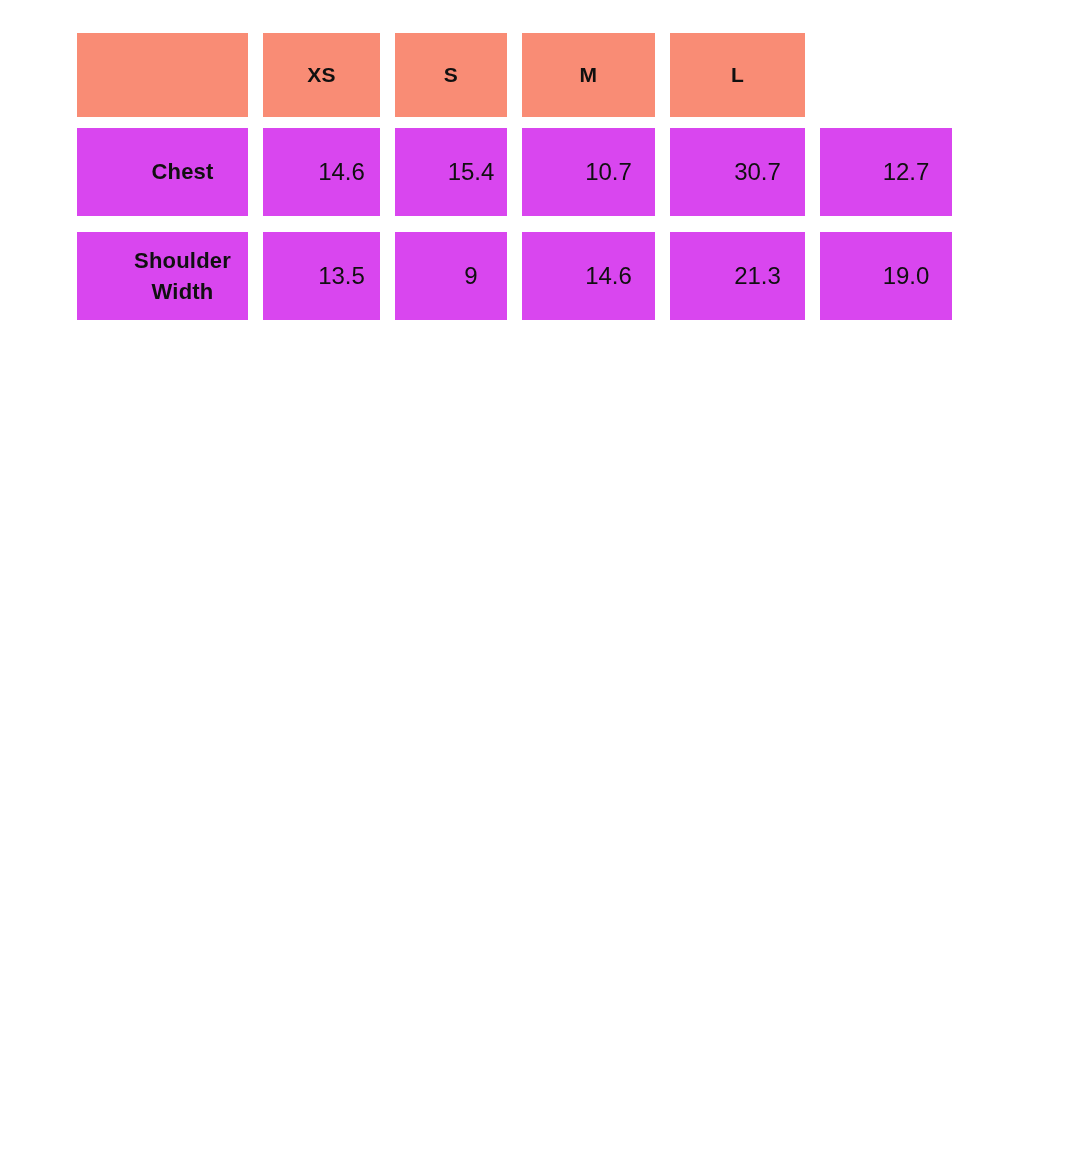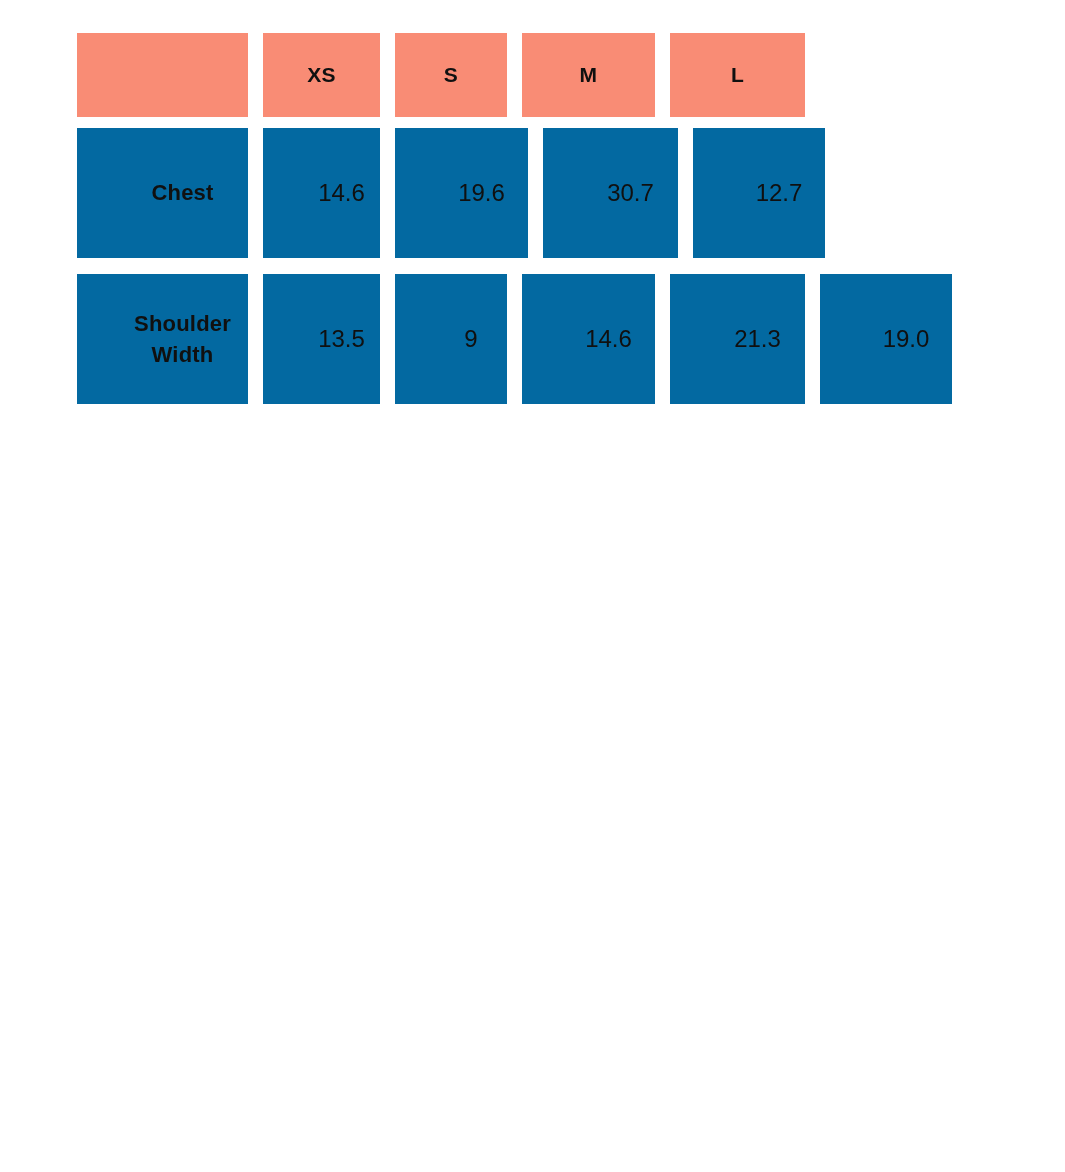--- a/index.html
+++ b/index.html
@@ -52,22 +52,22 @@
   .col-5 { width: 132px; flex: 0 0 132px; }
 
   .header-row .cell {
     height: 84px;
     background: #F98C75;
     font-size: 21px;
     font-weight: bold;
     letter-spacing: 0.3px;
   }
   .data-row .cell {
-    height: 130px;
-    background: #0369a1;
+    height: 88px;
+    background: #d946ef;
     font-size: 24px;
     font-weight: normal;
     padding-left: 40px;
   }
   .data-row .cell.row-label {
     font-size: 22px;
     font-weight: bold;
     letter-spacing: 0.2px;
     line-height: 1.42;
   }
@@ -84,21 +84,22 @@
     <div class="cell col-0 is-empty"></div>
     <div class="cell col-1">XS</div>
     <div class="cell col-2">S</div>
     <div class="cell col-3">M</div>
     <div class="cell col-4">L</div>
   </div>
 
   <div class="chart-row data-row">
     <div class="cell col-0 row-label">Chest</div>
     <div class="cell col-1">14.6</div>
-    <div class="cell col-3">19.6</div>
+    <div class="cell col-2">15.4</div>
+    <div class="cell col-3">10.7</div>
     <div class="cell col-4">30.7</div>
     <div class="cell col-5">12.7</div>
   </div>
 
   <div class="chart-row data-row">
     <div class="cell col-0 row-label">Shoulder Width</div>
     <div class="cell col-1">13.5</div>
     <div class="cell col-2">9</div>
     <div class="cell col-3">14.6</div>
     <div class="cell col-4">21.3</div>

